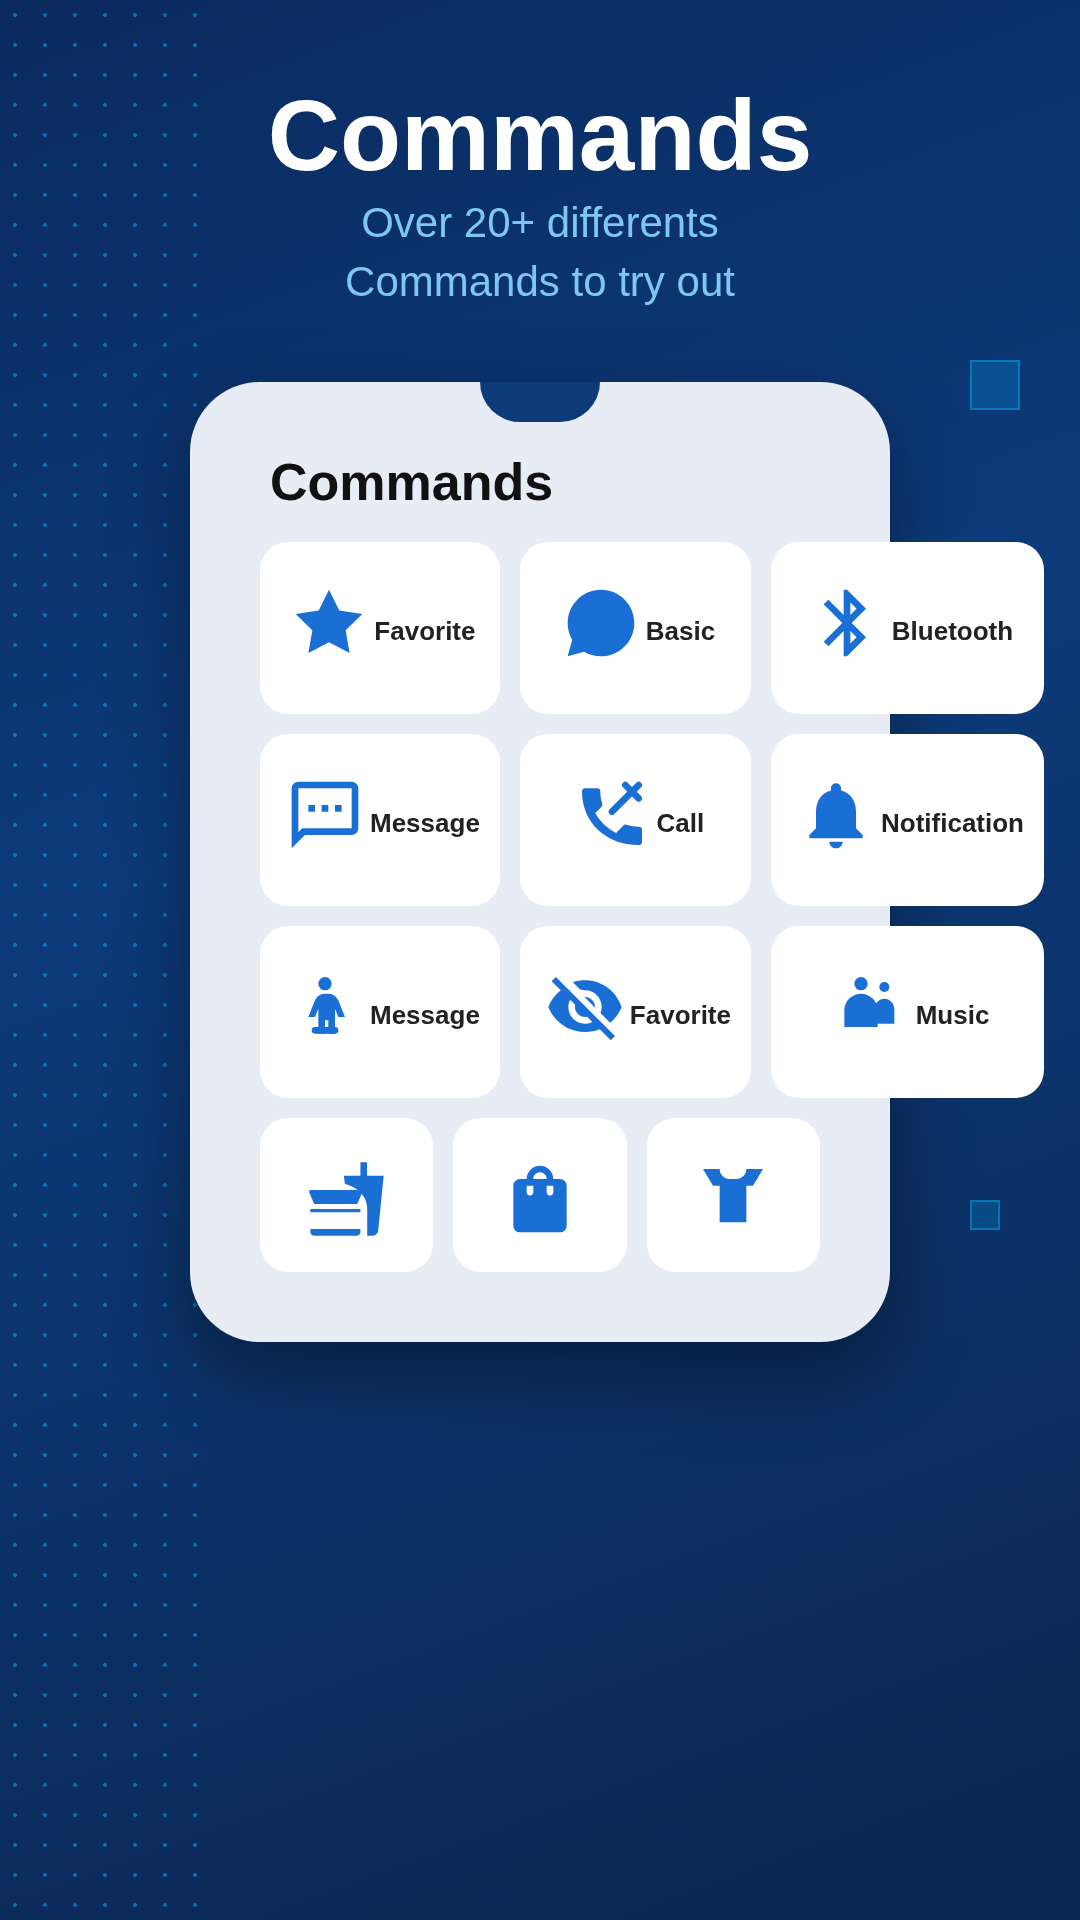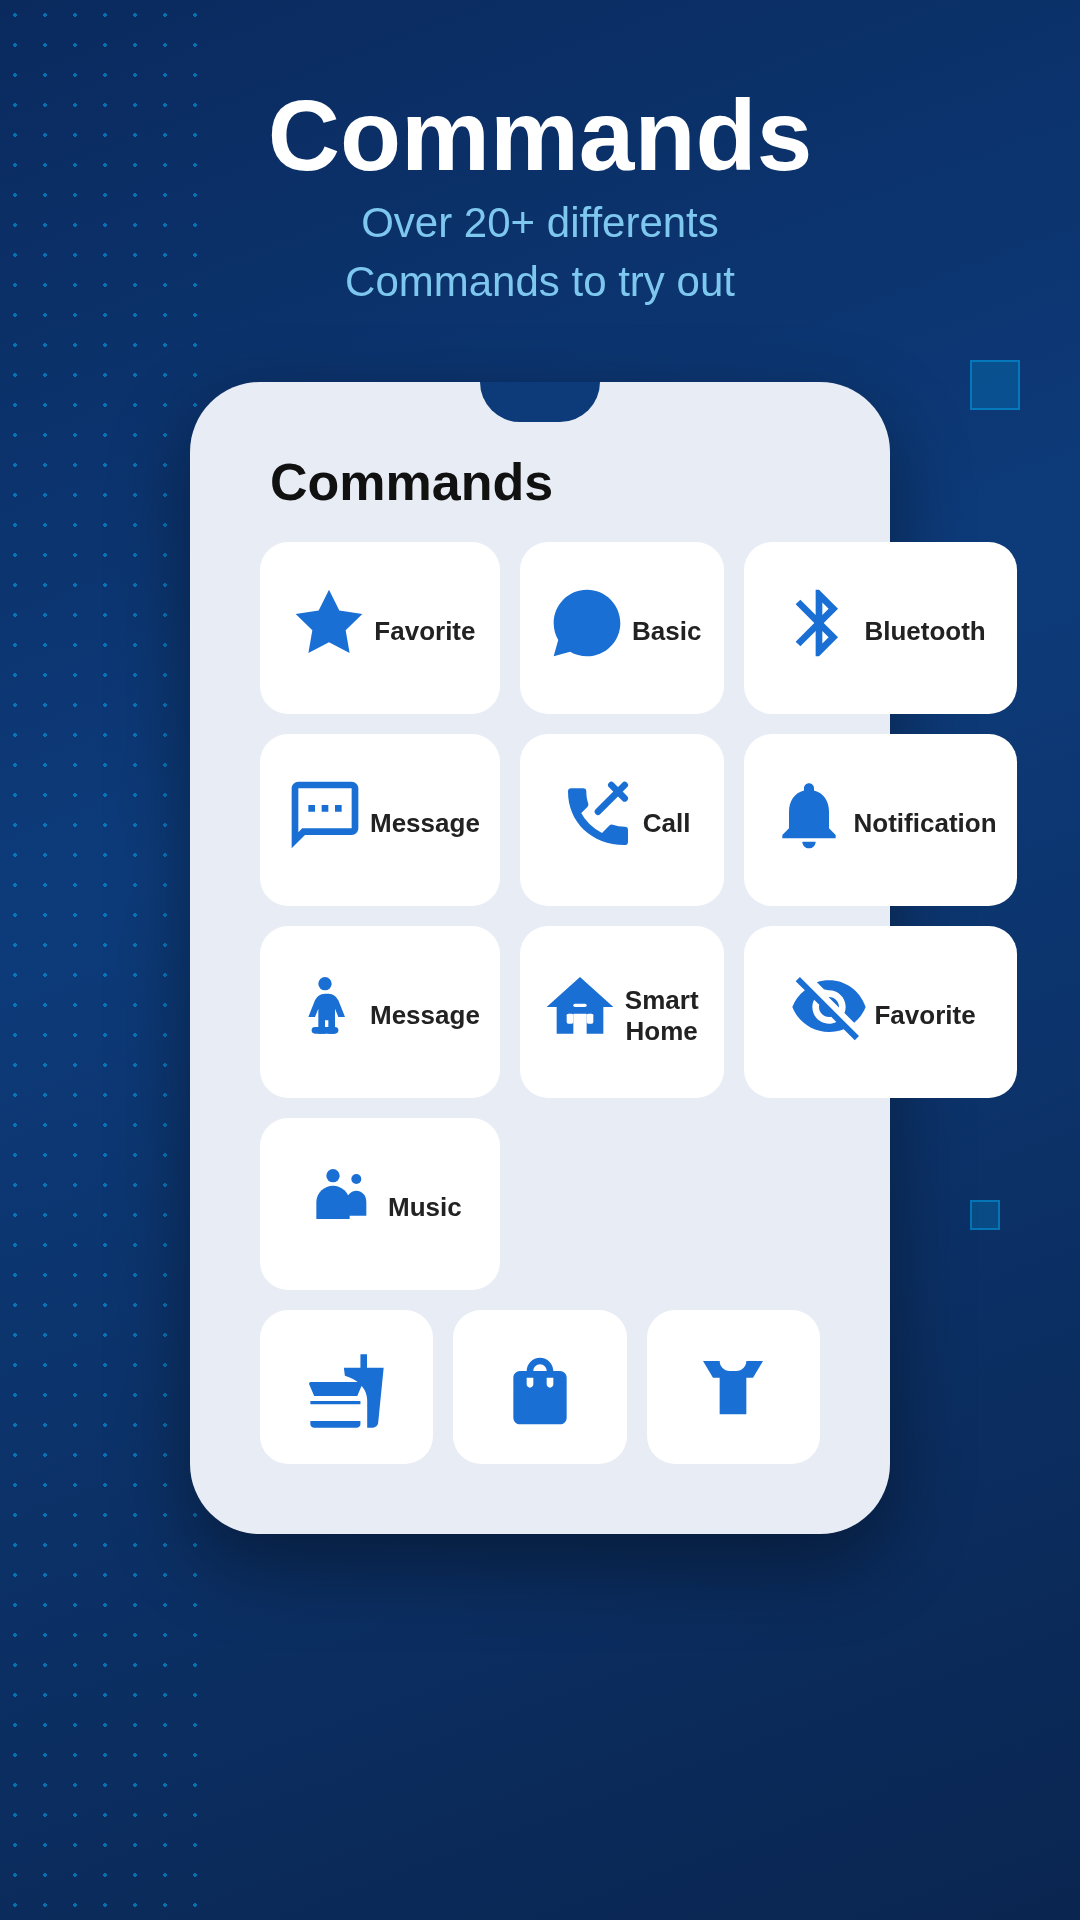--- a/index.html
+++ b/index.html
@@ -246,31 +246,20 @@
           <div class="icon-wrap">
             <svg viewBox="0 0 24 24" xmlns="http://www.w3.org/2000/svg">
               <circle cx="12" cy="5" r="2"></circle>
               <path d="M12 8c-1.5 0-2.5 1-3 2l-2 5h2l1-2.5V20h2v-4h1v4h2v-7.5l1 2.5h2l-2-5c-.5-1-1.5-2-3-2z"></path>
               <rect x="8" y="18" width="8" height="2" rx="1"></rect>
             </svg>
           </div>
           <span class="item-label">Message</span>
         </div>
 
-        <div class="grid-item">
-          <div class="icon-wrap">
-            <svg viewBox="0 0 24 24" xmlns="http://www.w3.org/2000/svg">
-              <path d="M10 20v-6h4v6h5v-8h3L12 3 2 12h3v8z"></path>
-              <rect x="8" y="14" width="2" height="3" rx="0.5" fill="white"></rect>
-              <rect x="14" y="14" width="2" height="3" rx="0.5" fill="white"></rect>
-              <rect x="10" y="11" width="4" height="1" rx="0.5" fill="white"></rect>
-            </svg>
-          </div>
-          <span class="item-label">Smart Home</span>
-        </div>
 
 
         <div class="grid-item">
           <div class="icon-wrap">
             <svg viewBox="0 0 24 24" xmlns="http://www.w3.org/2000/svg">
               <path d="M12 7c2.76 0 5 2.24 5 5 0 .65-.13 1.26-.36 1.83l2.92 2.92c1.51-1.26 2.7-2.89 3.43-4.75C21.27 7.11 17 4 12 4c-1.27 0-2.49.2-3.64.57l2.17 2.17C11.21 6.63 11.6 7 12 7zM2 4.27l2.28 2.28.46.46A11.8 11.8 0 0 0 1 12c1.73 4.39 6 7.5 11 7.5 1.55 0 3.03-.3 4.38-.84l.42.42L19.73 22 21 20.73 3.27 3 2 4.27zM7.53 9.8l1.55 1.55c-.05.21-.08.43-.08.65 0 1.66 1.34 3 3 3 .22 0 .44-.03.65-.08l1.55 1.55c-.67.33-1.41.53-2.2.53-2.76 0-5-2.24-5-5 0-.79.2-1.53.53-2.2zm4.31-.78l3.15 3.15.02-.16c0-1.66-1.34-3-3-3l-.17.01z"></path>
             </svg>
           </div>
           <span class="item-label">Favorite</span>
         </div>

